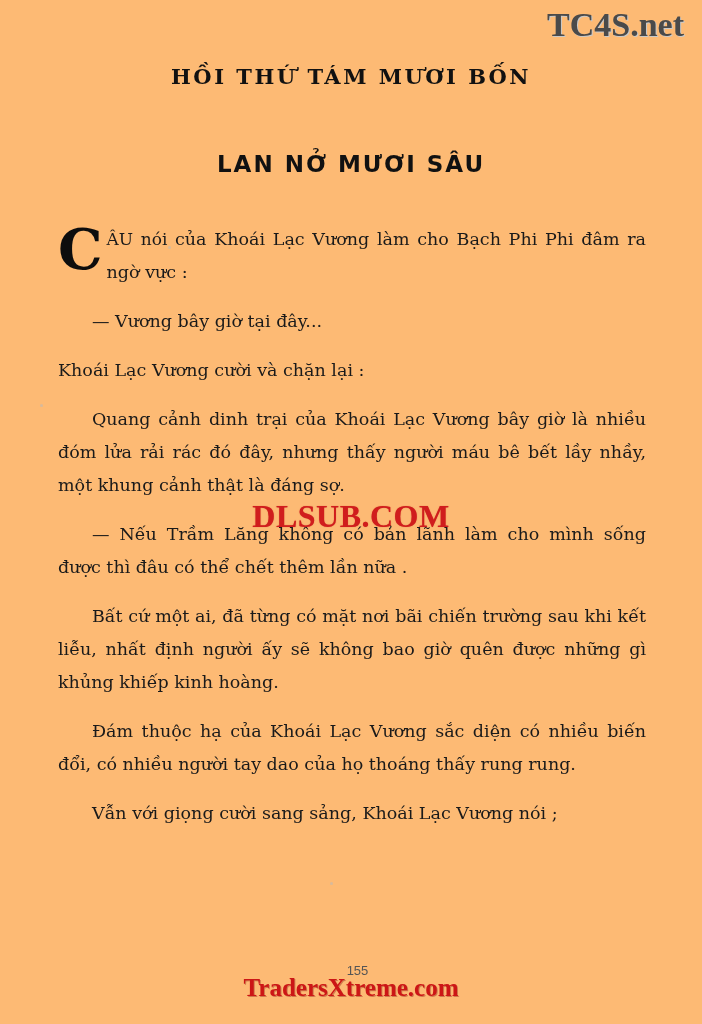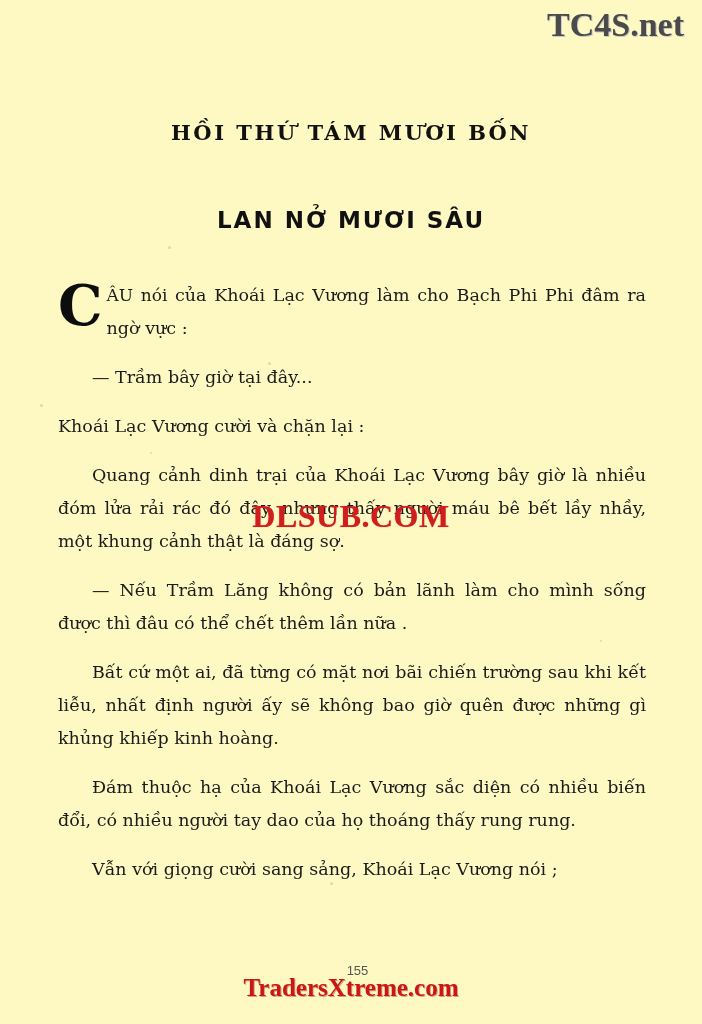--- a/index.html
+++ b/index.html
@@ -11,21 +11,21 @@
     height: 1024px;
     background: #ffffff;
     font-family: "Liberation Serif", serif;
     position: relative;
     overflow: hidden;
   }
 
   .page {
     position: absolute;
     inset: 0;
-    background: #fef9c3;
+    background: #fdba74;
     padding-left: 12px;
   }
 
   
   .wm-top {
     position: absolute;
     top: 6px;
     right: 18px;
     font-family: "Liberation Serif", serif;
     font-weight: bold;
@@ -61,21 +61,21 @@
   
   .content {
     position: absolute;
     left: 0;
     right: 0;
     top: 0;
     padding: 0 30px;
   }
 
   .chapter-num {
-    margin-top: 120px;
+    margin-top: 64px;
     text-align: center;
     font-family: "DejaVu Serif", serif;
     font-weight: bold;
     font-size: 21px;
     letter-spacing: 2.5px;
     color: #111;
   }
   .chapter-title {
     margin-top: 62px;
     text-align: center;
@@ -165,21 +165,21 @@
 
     <div class="chapter-num">HỒI THỨ TÁM MƯƠI BỐN</div>
     <div class="chapter-title">LAN NỞ MƯƠI SÂU</div>
 
     <div class="body-text">
 
       <p class="dropcap-para">
         <span class="dropcap">C</span><span class="smallcaps">ÂU nói</span><span> của Khoái Lạc Vương làm cho Bạch Phi Phi đâm ra ngờ vực :</span>
       </p>
 
-      <p class="para dialog">— Trầm bây giờ tại đây...</p>
+      <p class="para dialog">— Vương bây giờ tại đây...</p>
 
       <p class="para no-indent">Khoái Lạc Vương cười và chặn lại :</p>
 
       <p class="para">Quang cảnh dinh trại của Khoái Lạc Vương bây giờ là nhiều đóm lửa rải rác đó đây, nhưng thấy người máu bê bết lầy nhầy, một khung cảnh thật là đáng sợ.</p>
 
       <p class="para dialog">— Nếu Trầm Lăng không có bản lãnh làm cho mình sống được thì đâu có thể chết thêm lần nữa .</p>
 
       <p class="para">Bất cứ một ai, đã từng có mặt nơi bãi chiến trường sau khi kết liễu, nhất định người ấy sẽ không bao giờ quên được những gì khủng khiếp kinh hoàng.</p>
 
       <p class="para">Đám thuộc hạ của Khoái Lạc Vương sắc diện có nhiều biến đổi, có nhiều người tay dao của họ thoáng thấy rung rung.</p>

